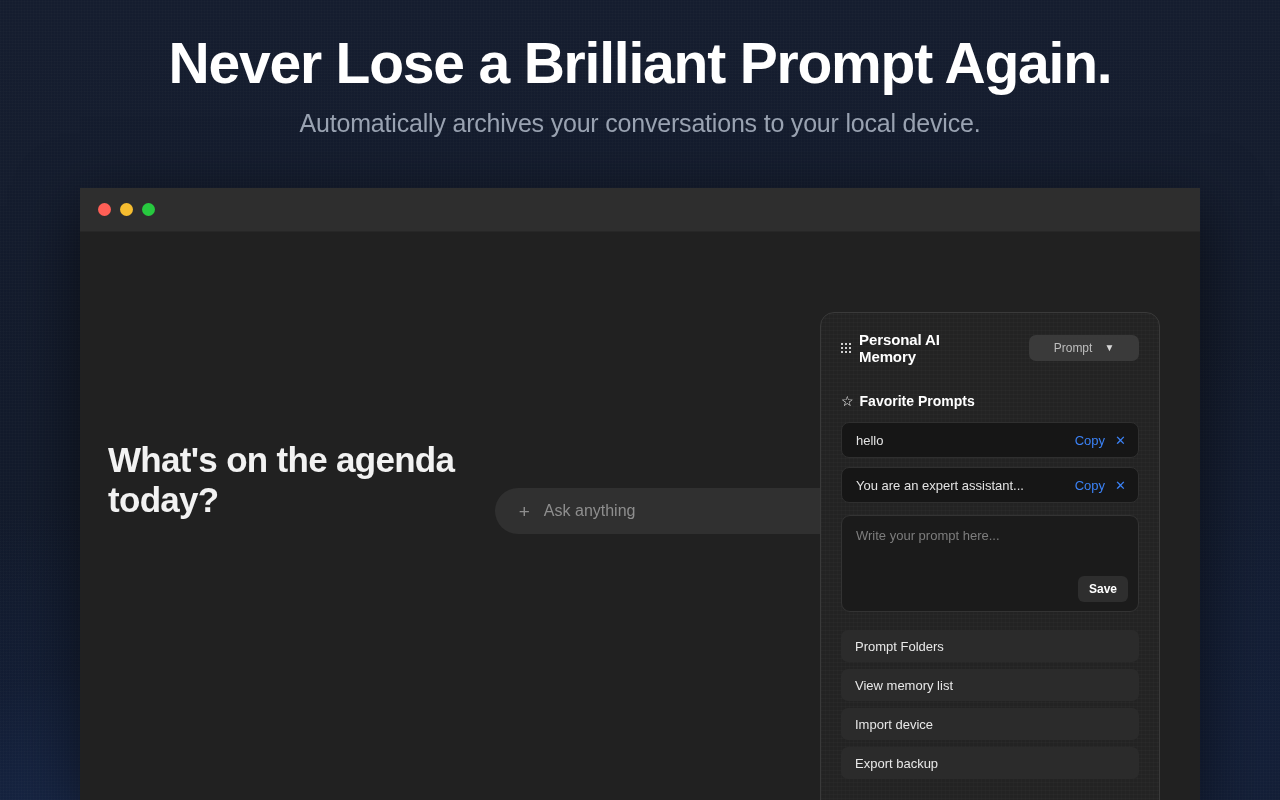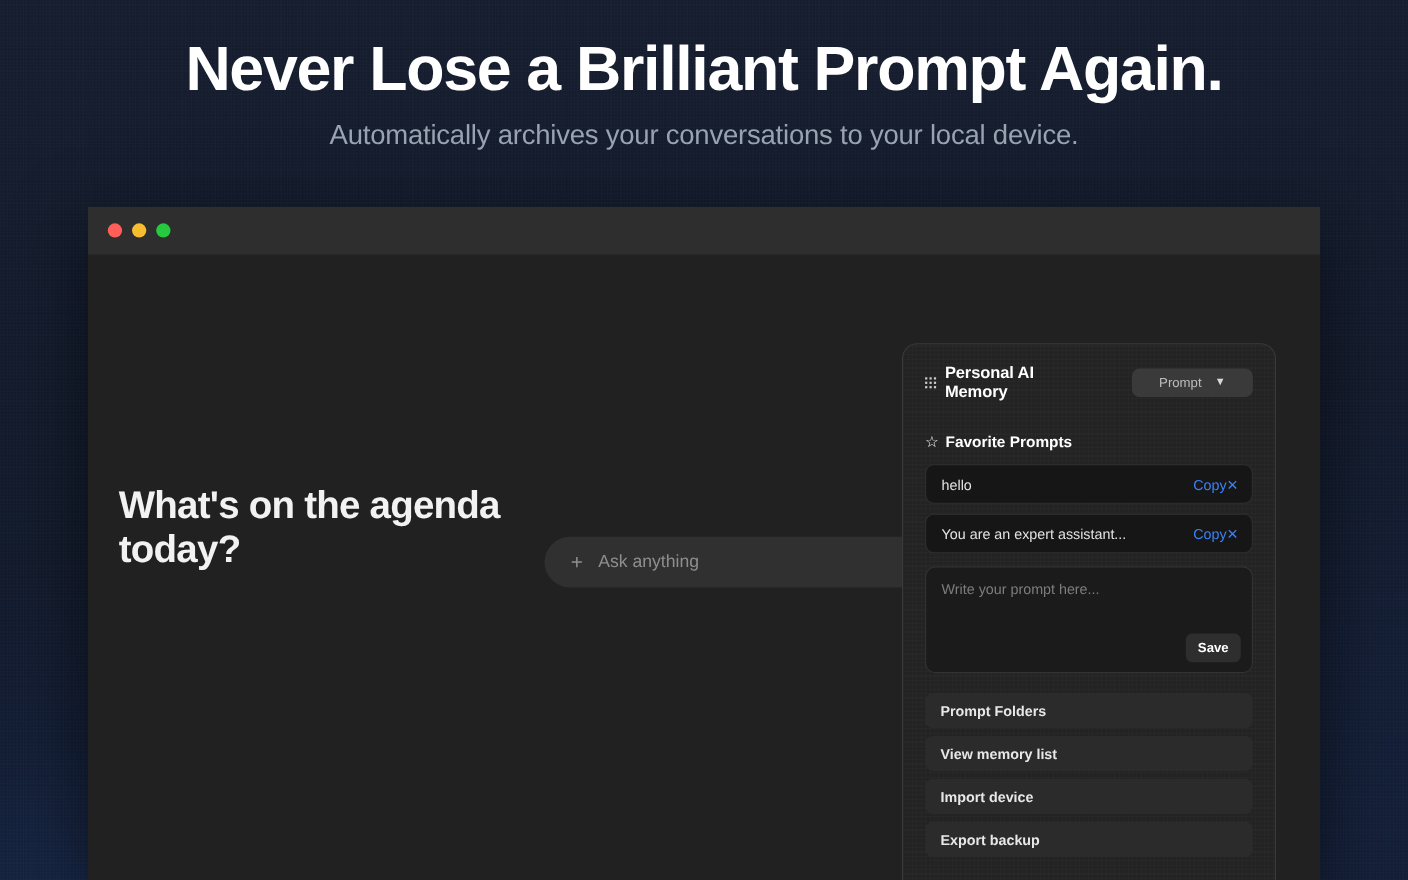--- a/index.html
+++ b/index.html
@@ -97,39 +97,39 @@
   .fav-head { display:flex; align-items:center; gap:6px; margin-top:28px; }
   .star-icon { font-size:14px; color:#ffffff; line-height:1; }
   .fav-title { font-size:14px; font-weight:700; color:#ffffff; }
 
   .prompt-list { margin-top:13px; display:flex; flex-direction:column; gap:9px;text-align:center; }
   .prompt-row {
     height:36px; background:#161616; border:1px solid #2f2f2f; border-radius:8px;
     display:flex; align-items:center; justify-content:space-between; padding:0 12px 0 14px;
   }
   .prompt-text { font-size:13px; color:#e3e3e3; white-space:nowrap; overflow:hidden; text-overflow:ellipsis; }
-  .prompt-actions { display:flex; align-items:center; flex-shrink:0; }
+  .prompt-actions { display:flex; align-items:center; gap:10px; flex-shrink:0; }
   .copy-link { font-size:13px; color:#3b82f6; }
   .close-icon { font-size:13px; color:#3b82f6; line-height:1; }
 
   .compose {
     margin-top:12px; height:97px; background:#1b1b1b; border:1px solid #333333;
     border-radius:9px; padding:12px 13px 10px 14px; position:relative;
   }
   .compose-placeholder { font-size:13px; color:#7d7d7d; }
   .save-btn {
     position:absolute; right:10px; bottom:9px; background:#2e2e2e; color:#ffffff;
     font-size:12px; font-weight:700; border-radius:6px; padding:6px 11px; border:none;
     font-family:"Liberation Sans", sans-serif;
   }
 
   .menu-list { margin-top:18px; display:flex; flex-direction:column; gap:7px; }
   .menu-item {
     height:32px; background:#2b2b2b; border-radius:7px; display:flex; align-items:center;
-    padding:0 14px; font-size:13px; font-weight:700; color:#e8e8e8;text-align:right;
+    padding:0 14px; font-size:13px; font-weight:400; color:#e8e8e8;text-align:right;
   }
 </style>
 </head>
 <body>
 
 <div class="page">
 
   <div class="hero">
     <div class="hero-title">Never Lose a Brilliant Prompt Again.</div>
     <div class="hero-sub">Automatically archives your conversations to your local device.</div>

